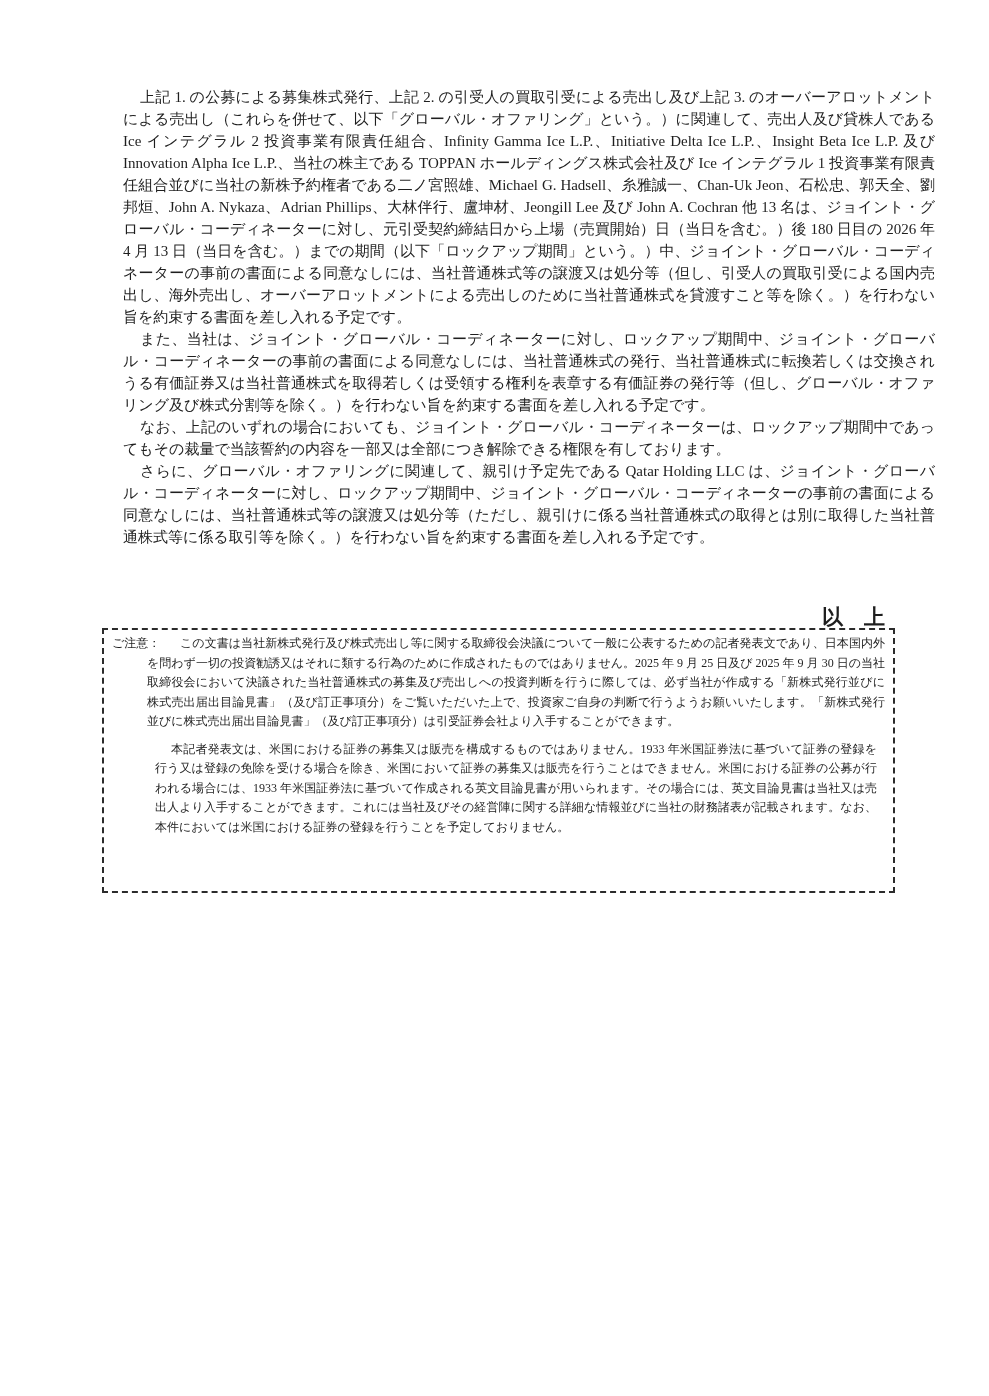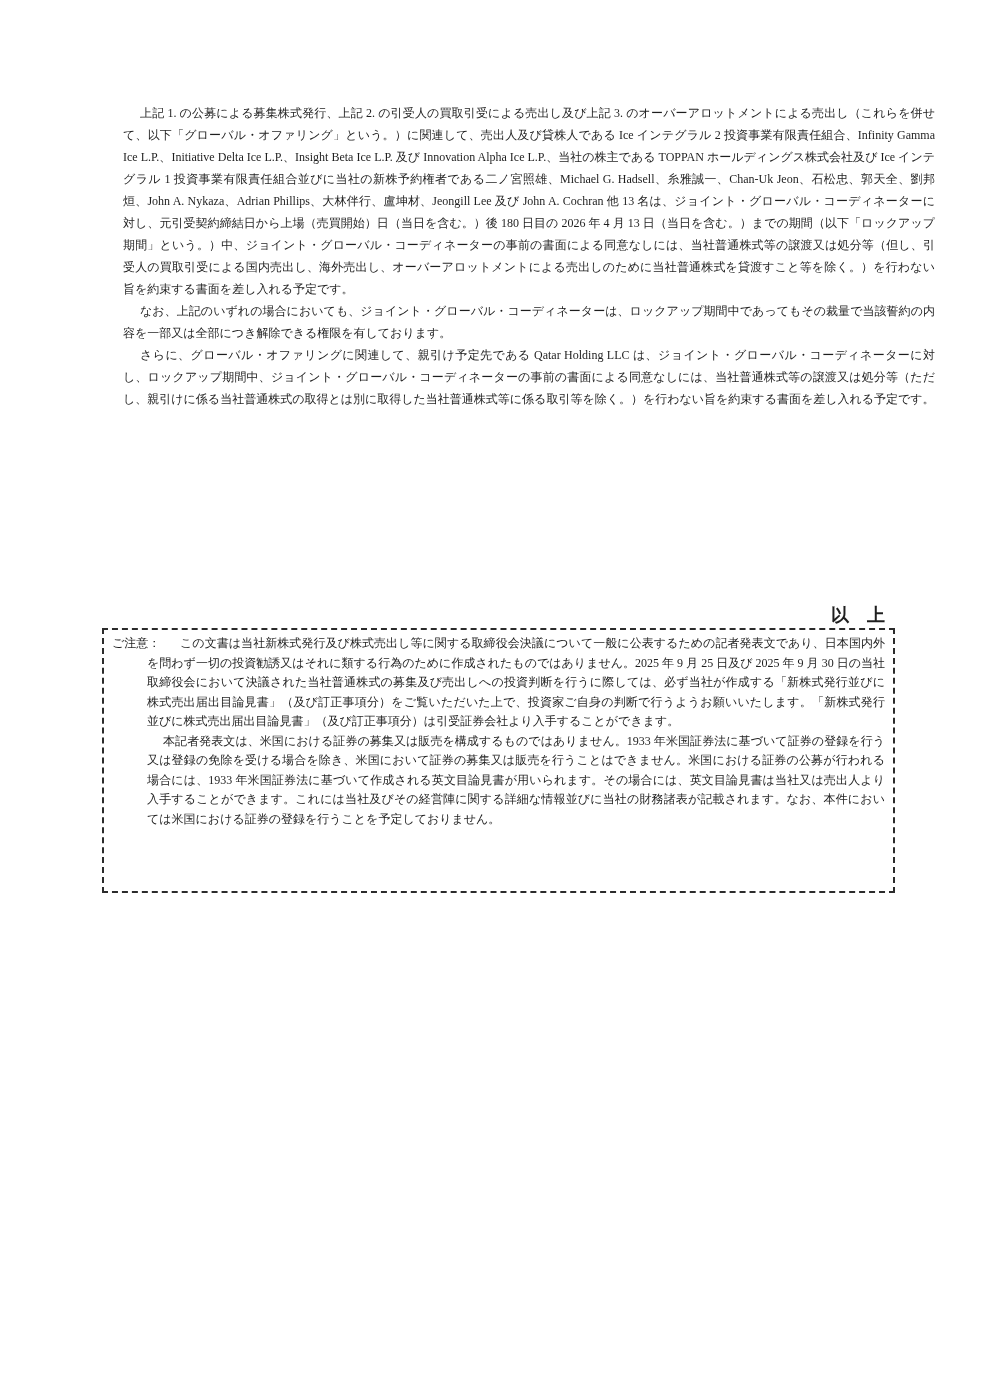--- a/index.html
+++ b/index.html
@@ -18,37 +18,36 @@
     width: 989px;
     height: 1396px;
     background: #ffffff;
     overflow: hidden;
   }
   .body-text {
     position: absolute;
     left: 123px;
     top: 86px;
     width: 812px;
-    font-size: 12px;
+    font-size: 15px;
     line-height: 22px;
     text-align: justify;
     text-justify: inter-character;
-    margin-top: 16px;
   }
   .para {
     margin: 0;
     text-indent: 17px;
   }
   .closing {
     position: absolute;
     left: 123px;
     top: 603px;
     width: 762px;
     text-align: right;
-    font-size: 18px;
+    font-size: 21px;
     font-weight: bold;
   }
   .notice-box {
     position: absolute;
     left: 102px;
     top: 628px;
     width: 793px;
     height: 265px;
     box-sizing: border-box;
     border: 2px dashed #2b2b2b;
@@ -65,31 +64,32 @@
   .notice-body {
     margin: 4px 8px 0 43px;
     text-align: justify;
     text-justify: inter-character;
   }
   .notice-para-1 {
     margin: 0;
     text-indent: 33px;
   }
   .notice-para-2 {
-    margin: 0;
+    margin: 8px;
     text-indent: 16px;
   }
 </style>
 </head>
 <body>
 
 <div class="page">
 
   <div class="body-text">
     <p class="para">上記 1. の公募による募集株式発行、上記 2. の引受人の買取引受による売出し及び上記 3. のオーバーアロットメントによる売出し（これらを併せて、以下「グローバル・オファリング」という。）に関連して、売出人及び貸株人である Ice インテグラル 2 投資事業有限責任組合、Infinity Gamma Ice L.P.、Initiative Delta Ice L.P.、Insight Beta Ice L.P. 及び Innovation Alpha Ice L.P.、当社の株主である TOPPAN ホールディングス株式会社及び Ice インテグラル 1 投資事業有限責任組合並びに当社の新株予約権者である二ノ宮照雄、Michael G. Hadsell、糸雅誠一、Chan-Uk Jeon、石松忠、郭天全、劉邦烜、John A. Nykaza、Adrian Phillips、大林伴行、盧坤材、Jeongill Lee 及び John A. Cochran 他 13 名は、ジョイント・グローバル・コーディネーターに対し、元引受契約締結日から上場（売買開始）日（当日を含む。）後 180 日目の 2026 年 4 月 13 日（当日を含む。）までの期間（以下「ロックアップ期間」という。）中、ジョイント・グローバル・コーディネーターの事前の書面による同意なしには、当社普通株式等の譲渡又は処分等（但し、引受人の買取引受による国内売出し、海外売出し、オーバーアロットメントによる売出しのために当社普通株式を貸渡すこと等を除く。）を行わない旨を約束する書面を差し入れる予定です。</p>
+    <p class="para">また、当社は、ジョイント・グローバル・コーディネーターに対し、ロックアップ期間中、ジョイント・グローバル・コーディネーターの事前の書面による同意なしには、当社普通株式の発行、当社普通株式に転換若しくは交換されうる有価証券又は当社普通株式を取得若しくは受領する権利を表章する有価証券の発行等（但し、グローバル・オファリング及び株式分割等を除く。）を行わない旨を約束する書面を差し入れる予定です。</p>
     <p class="para">なお、上記のいずれの場合においても、ジョイント・グローバル・コーディネーターは、ロックアップ期間中であってもその裁量で当該誓約の内容を一部又は全部につき解除できる権限を有しております。</p>
     <p class="para">さらに、グローバル・オファリングに関連して、親引け予定先である Qatar Holding LLC は、ジョイント・グローバル・コーディネーターに対し、ロックアップ期間中、ジョイント・グローバル・コーディネーターの事前の書面による同意なしには、当社普通株式等の譲渡又は処分等（ただし、親引けに係る当社普通株式の取得とは別に取得した当社普通株式等に係る取引等を除く。）を行わない旨を約束する書面を差し入れる予定です。</p>
   </div>
 
   <div class="closing">以　上</div>
 
   <div class="notice-box">
     <span class="notice-label">ご注意：</span>
     <div class="notice-body">
       <p class="notice-para-1">この文書は当社新株式発行及び株式売出し等に関する取締役会決議について一般に公表するための記者発表文であり、日本国内外を問わず一切の投資勧誘又はそれに類する行為のために作成されたものではありません。2025 年 9 月 25 日及び 2025 年 9 月 30 日の当社取締役会において決議された当社普通株式の募集及び売出しへの投資判断を行うに際しては、必ず当社が作成する「新株式発行並びに株式売出届出目論見書」（及び訂正事項分）をご覧いただいた上で、投資家ご自身の判断で行うようお願いいたします。「新株式発行並びに株式売出届出目論見書」（及び訂正事項分）は引受証券会社より入手することができます。</p>

